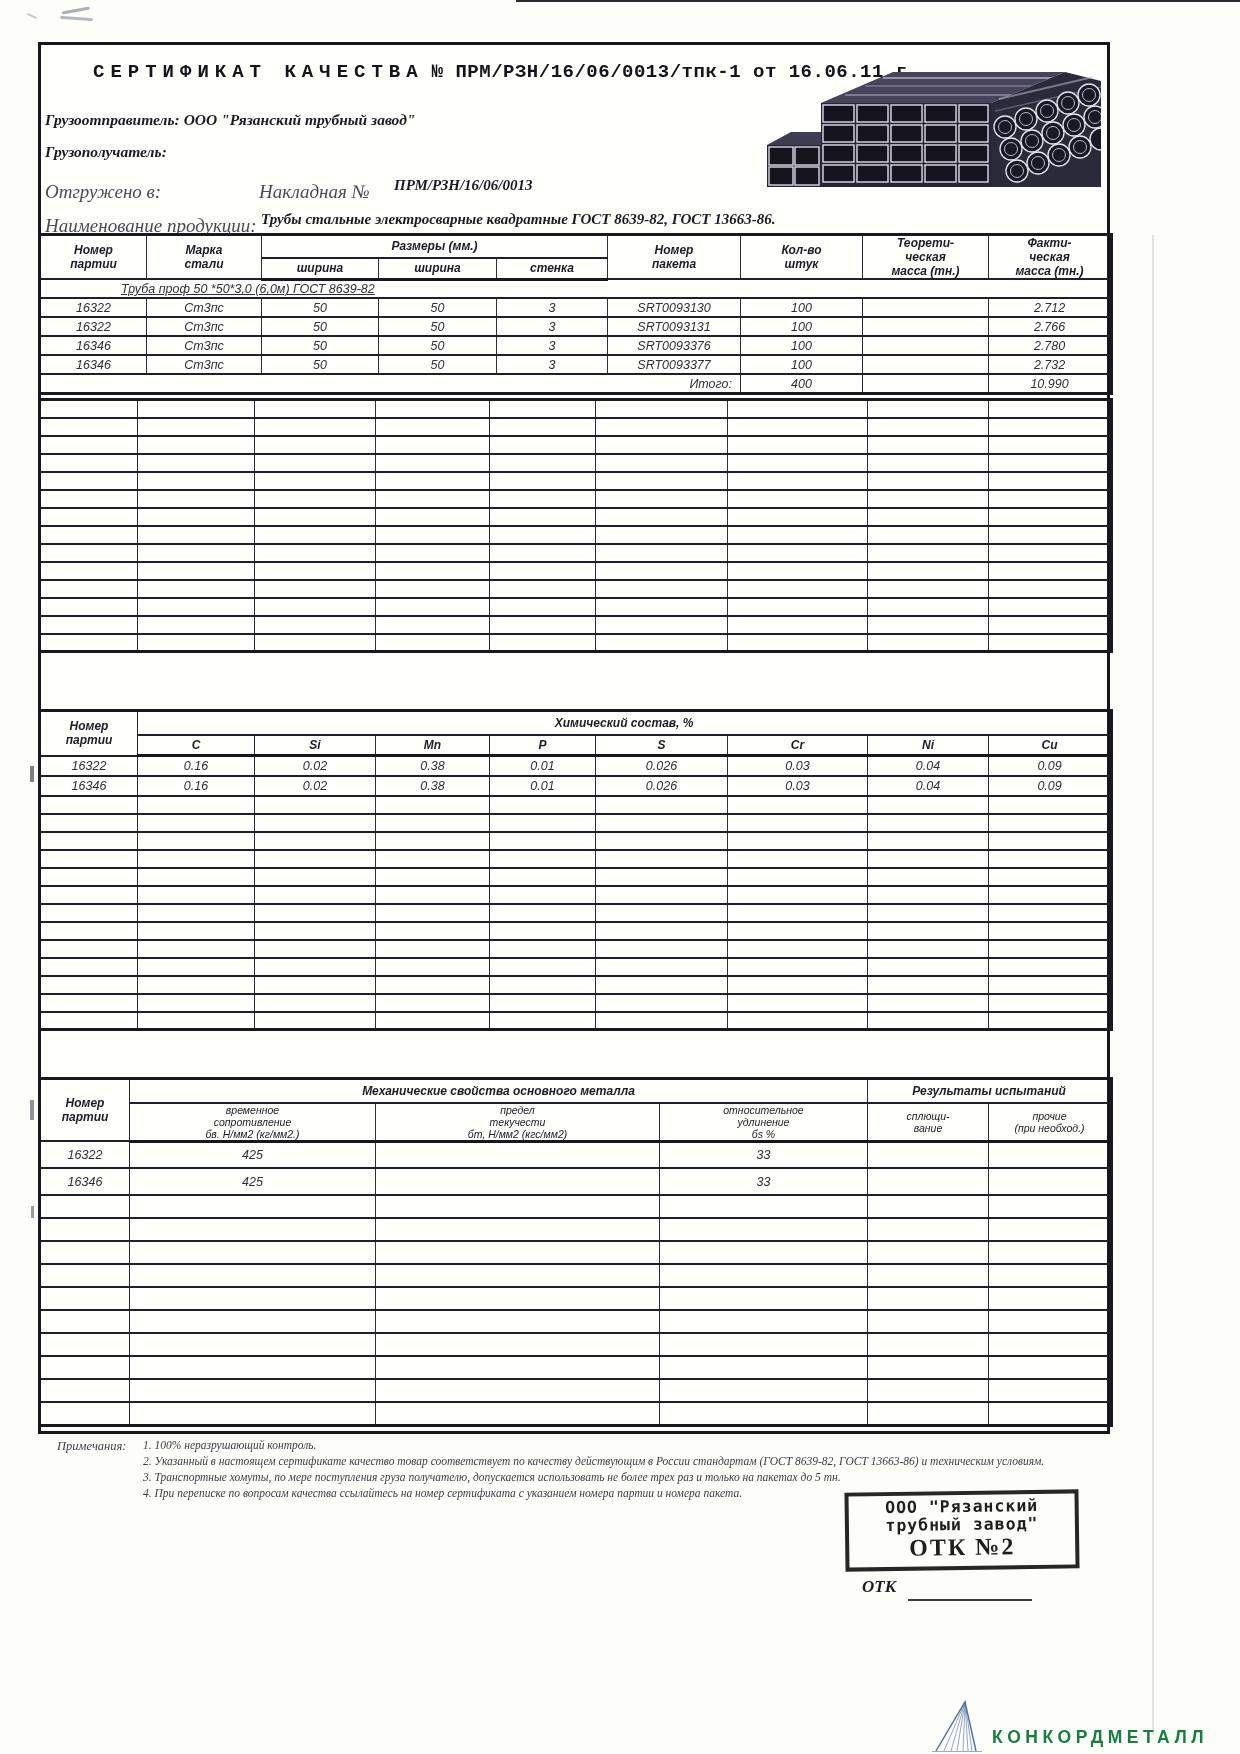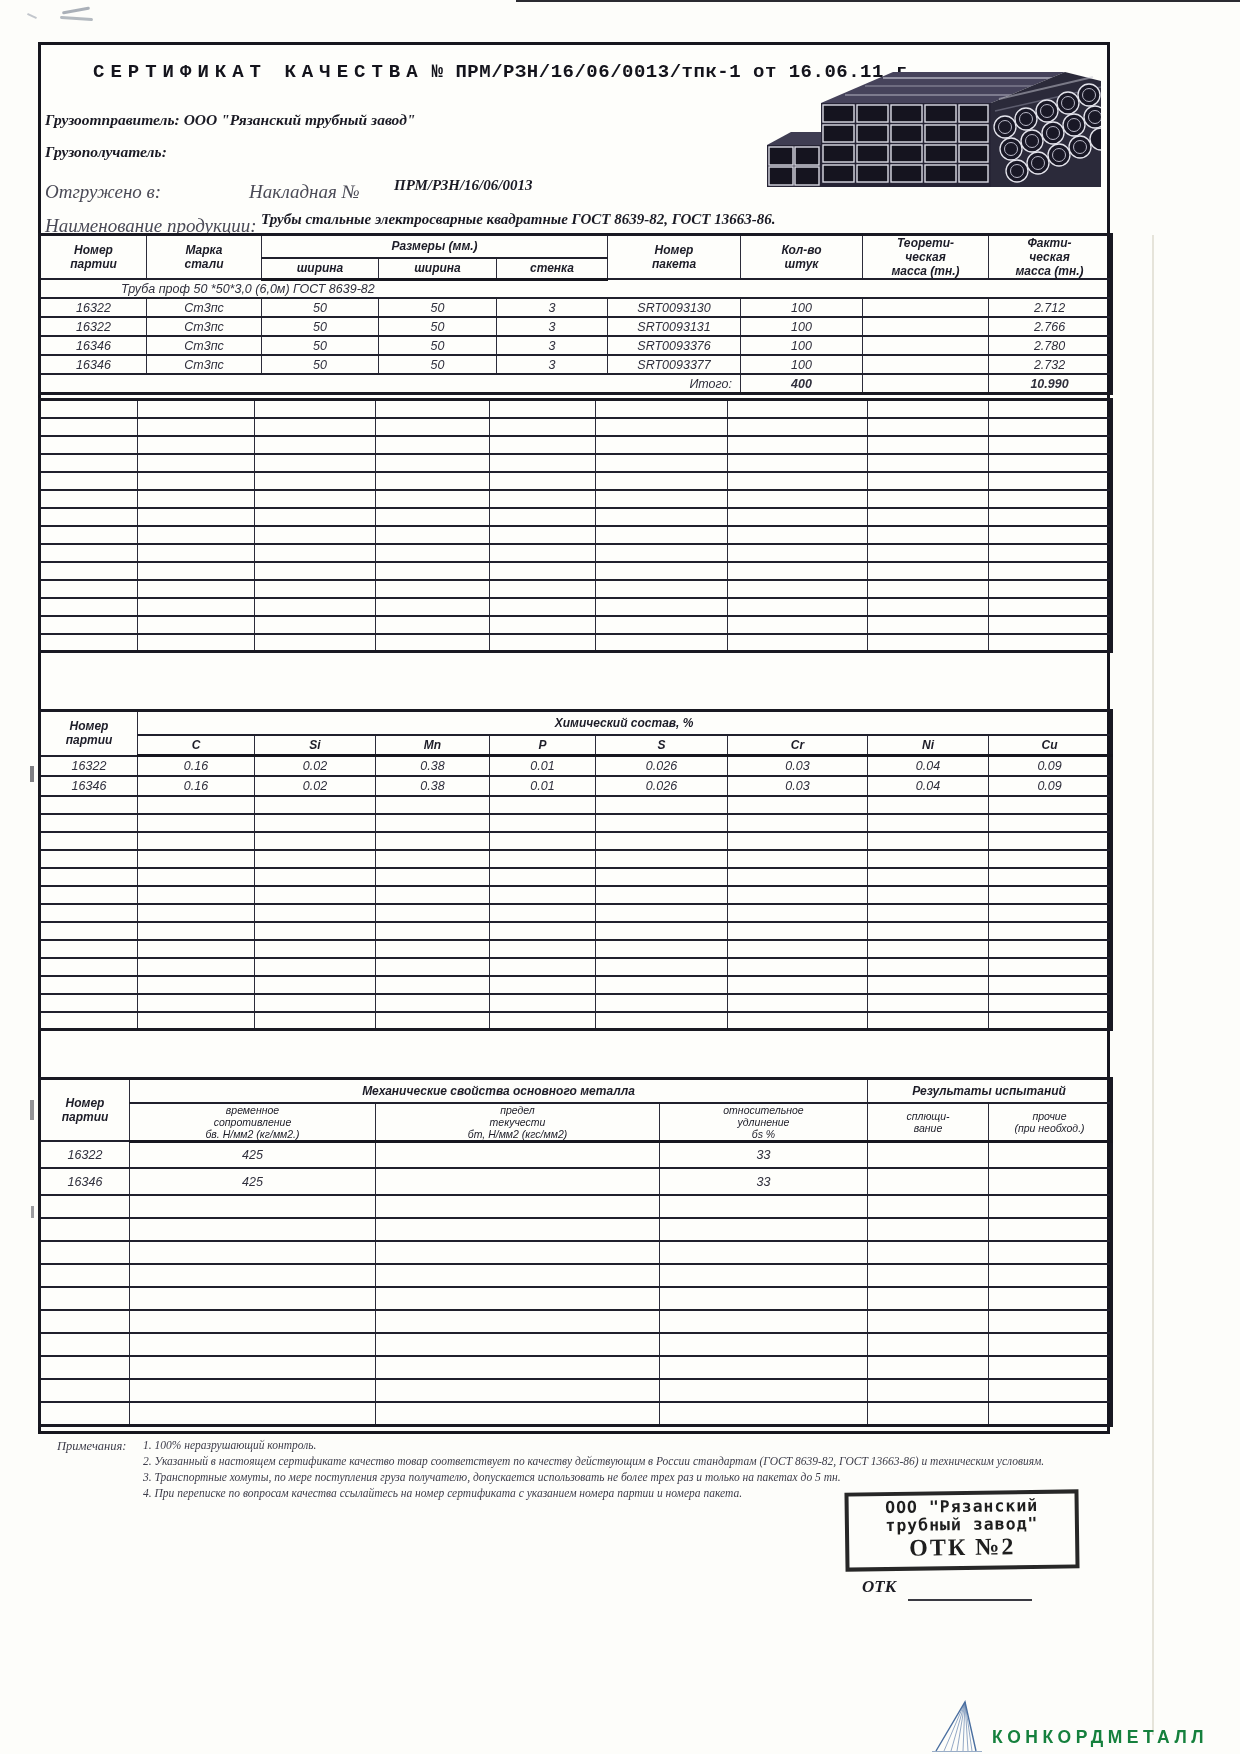--- a/index.html
+++ b/index.html
@@ -33,21 +33,21 @@
     position:absolute;font-family:"Liberation Serif", serif;font-style:italic;font-weight:bold;
     font-size:15.5px;color:#1a1a24;white-space:nowrap;
   }
   .lab-lite{
     position:absolute;font-family:"Liberation Serif", serif;font-style:italic;
     font-size:19px;color:#4a4a56;white-space:nowrap;
   }
   .consignor{left:4px;top:66px;}
   .consignee{left:4px;top:98px;}
   .shipped{left:4px;top:136px;}
-  .waylab{left:208px;top:136px;text-align:center;}
+  .waylab{left:218px;top:136px;text-align:center;}
   .wayval{left:353px;top:132px;font-size:15px;text-align:right;}
   .prodlab{left:4px;top:170px;}
   .prodval{left:220px;top:166px;font-size:15px;}
   .pipes{position:absolute;left:692px;top:14px;width:368px;height:128px;}
 
   
   table.t{
     position:absolute;left:-3px;width:1072px;table-layout:fixed;border-collapse:collapse;
     border:3px solid #191922;
   }
@@ -62,23 +62,23 @@
   }
   table.t td{
     font-style:italic;font-size:12.5px;color:#2f2f3c;white-space:nowrap;
   }
   table.t thead tr:last-child th{border-bottom:3px solid #16161e;}
   .t1{top:188px;}
   .t1 tr.h1{height:23px;}
   .t1 tr.h2{height:21px;}
   .t1 tr.sec{height:19px;}
   .t1 tbody tr{height:19px;}
-  .t1 td.left{text-align:left;padding-left:80px;}
+  .t1 td.left{text-align:left;padding-left:80px;text-decoration:underline;}
   .t1 td.right{text-align:right;padding-right:8px;}
-  td.b{font-weight:bold;margin-top:35px;}
+  td.b{font-weight:normal;margin-top:35px;}
   .tcont{top:353px;}
   .tcont tbody tr{height:18px;}
   .tchem{top:664px;}
   .tchem tr.h1{height:24px;}
   .tchem tr.h2{height:21px;}
   .tchem tbody tr{height:20px;}
   .tchem tbody tr.empty{height:18px;}
   .tmech{top:1032px;}
   .tmech tr.h1{height:24px;}
   .tmech tr.h2{height:36px;}

